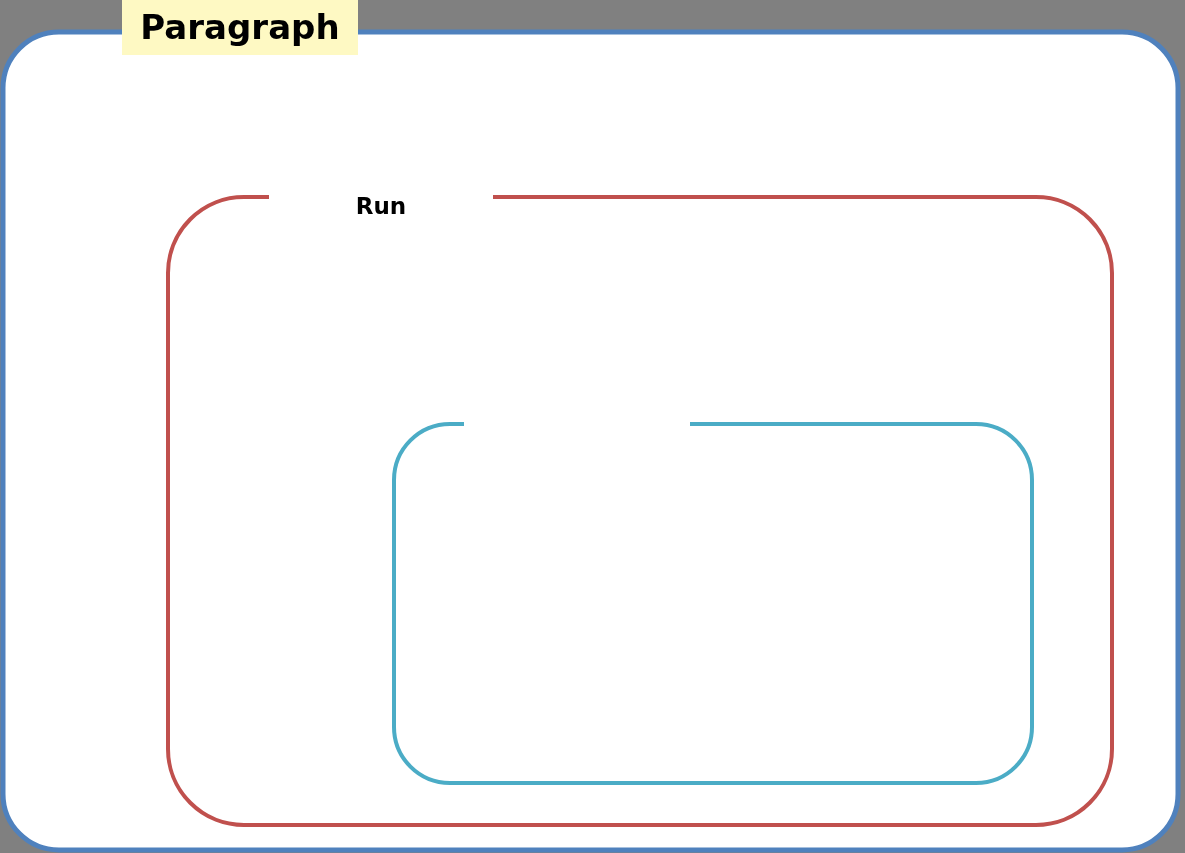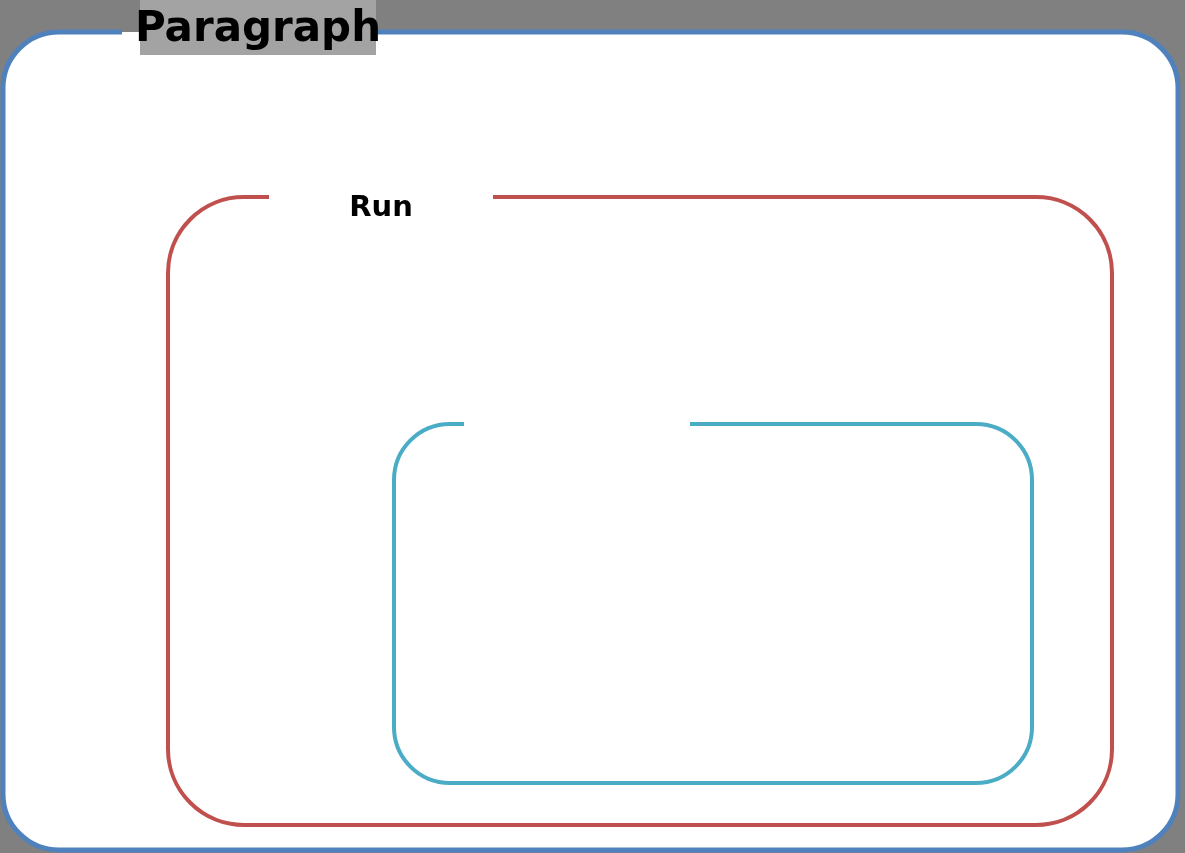--- a/index.html
+++ b/index.html
@@ -25,38 +25,38 @@
   }
   .nest-label {
     position: absolute;
     font-family: "DejaVu Sans", sans-serif;
     font-weight: bold;
     color: #000000;
     white-space: nowrap;
     line-height: 1;
   }
   .label-paragraph {
-    left: 140px;
+    left: 122px;
     top: 0px;
     width: 236px;
     height: 55px;
-    background: #a3a3a3;
-    font-size: 42px;
+    background: #fef9c3;
+    font-size: 34px;
     display: flex;
     align-items: center;
     justify-content: center;
     padding-bottom: 2px;
     box-sizing: border-box;
   }
   .label-run {
     left: 276px;
     top: 186px;
     width: 210px;
     height: 40px;
-    font-size: 29px;
+    font-size: 23px;
     display: flex;
     align-items: center;
     justify-content: center;
   }
   .label-text {
     left: 470px;
     top: 411px;
     width: 216px;
     height: 40px;
     font-size: 31px;

